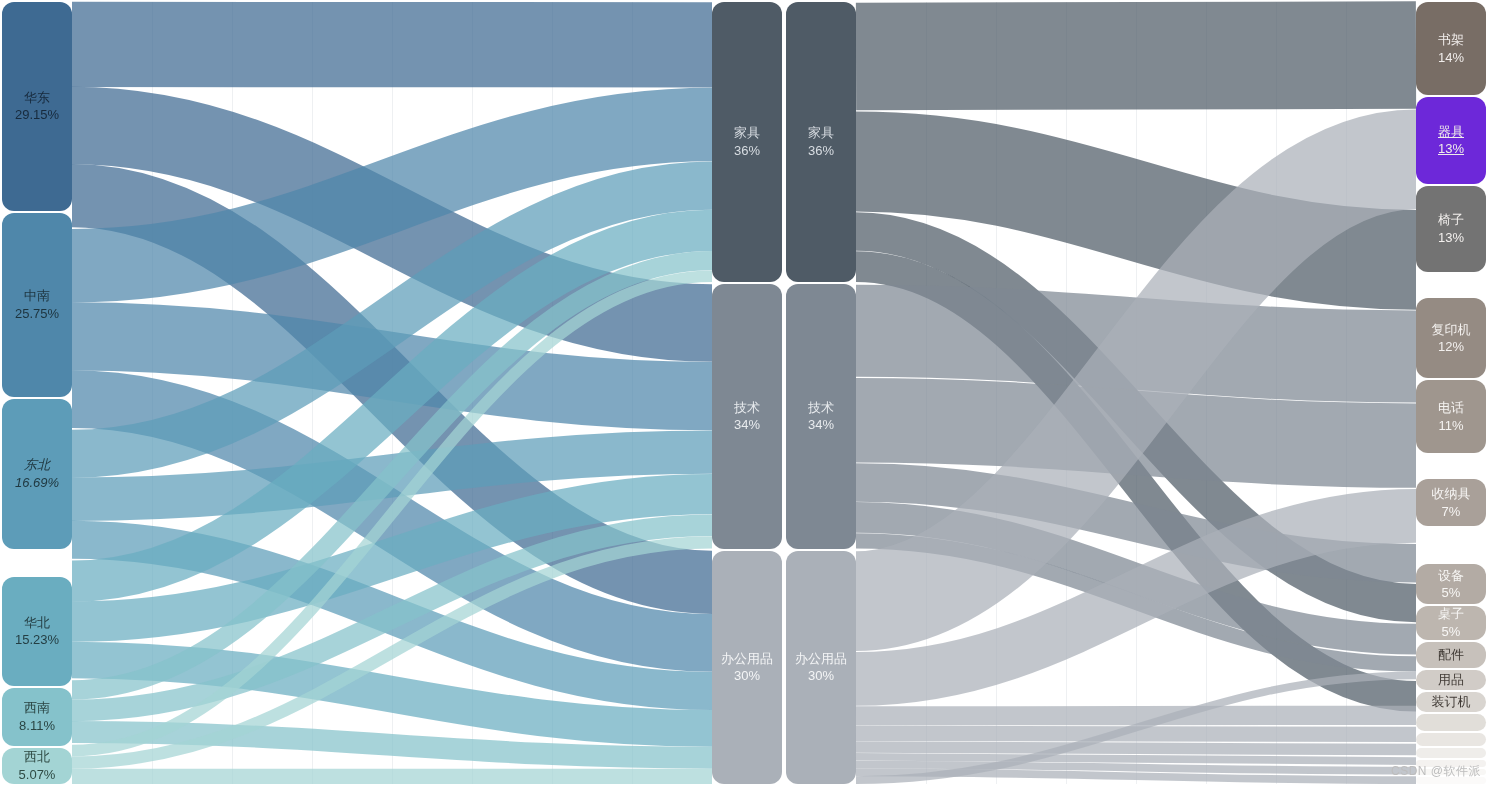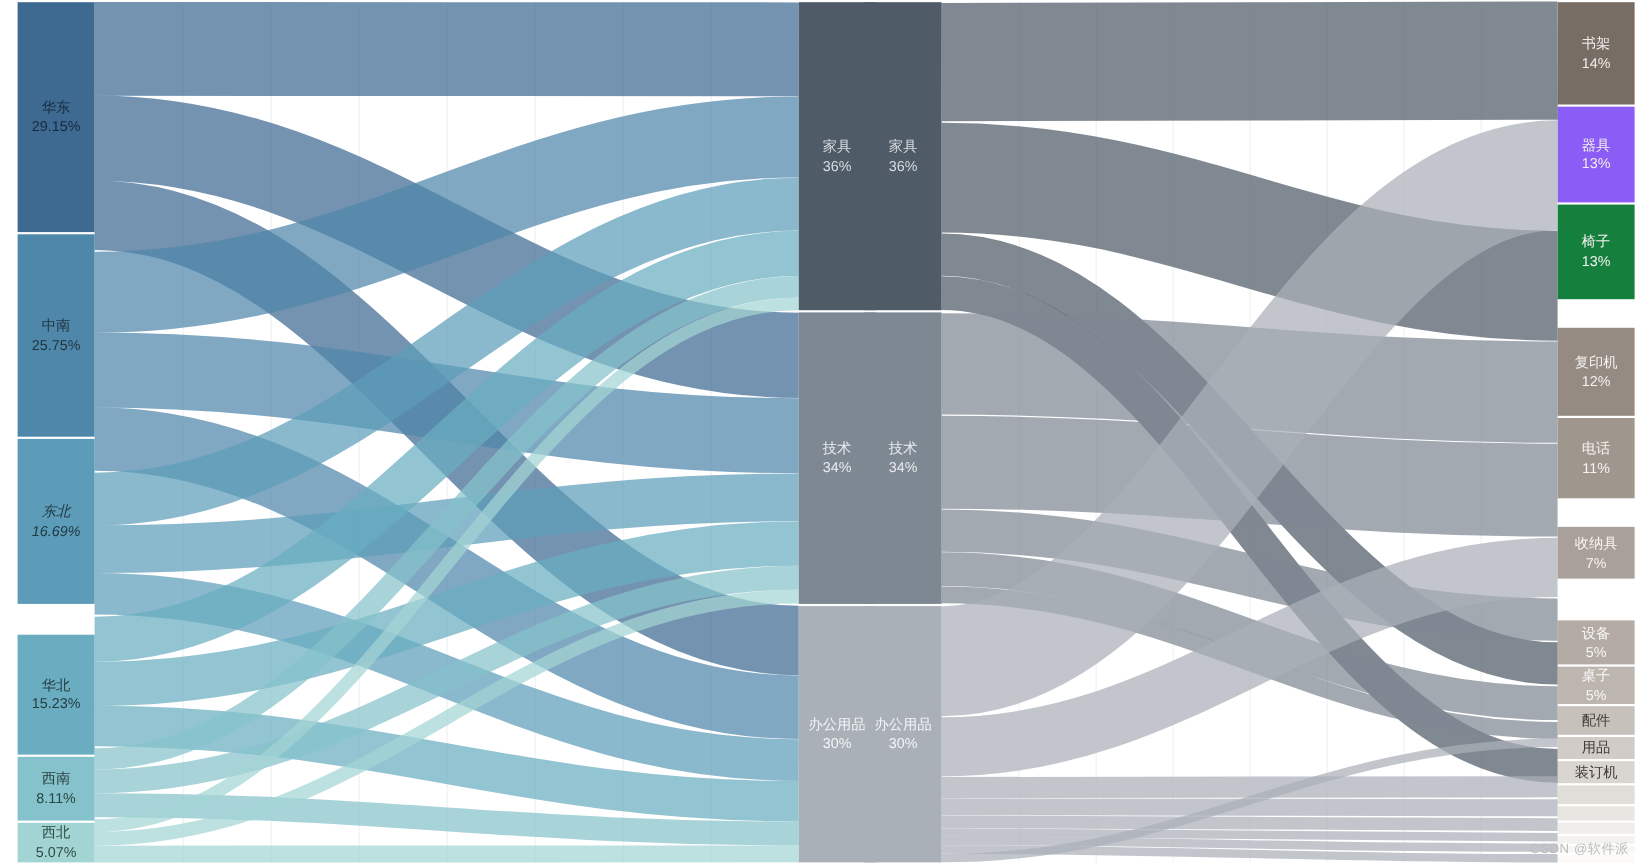--- a/index.html
+++ b/index.html
@@ -16,21 +16,21 @@
     top: 0;
     left: 0;
     width: 1491px;
     height: 786px;
   }
   .sankey {
     position: absolute;
     top: 2px;
     height: 782px;
   }
-  .sankey.left  { left: 16px;  width: 780px; }
+  .sankey.left  { left: 2px;  width: 780px; }
   .sankey.right { left: 786px; width: 700px; }
 
   .col {
     position: absolute;
     top: 0;
     bottom: 0;
     width: 70px;
     display: flex;
     flex-direction: column;
     gap: 2px;
@@ -40,41 +40,42 @@
 
   .node {
     width: 100%;
     display: flex;
     flex-direction: column;
     align-items: center;
     justify-content: center;
     box-sizing: border-box;
     text-align: center;
     line-height: 1.2;
+    border-radius: 12px;
   }
   .node .lbl { font-size: 13px; }
   .node .pct { font-size: 13px; margin-top: 2px; }
 
   
   .left .node.src0 { background:#3e6a92; color:#172a3d; }
   .left .node.src1 { background:#4f87aa; color:#1d343f; }
   .left .node.src2 { background:#5d9cb8; color:#203942; }
   .left .node.src3 { background:#6aadc0; color:#243e43;margin-top:26px; }
   .left .node.src4 { background:#85c2cb; color:#2a4543; }
   .left .node.src5 { background:#a3d4d4; color:#2f4b44; }
   .left .node.dst0 { background:#4f5b66; color:#d8dde2; }
   .left .node.dst1 { background:#7e8893; color:#e8ebee; }
   .left .node.dst2 { background:#aab0b8; color:#f4f5f6; }
 
   .right .node.src0 { background:#4f5b66; color:#d8dde2; }
   .right .node.src1 { background:#7e8893; color:#e8ebee; }
   .right .node.src2 { background:#aab0b8; color:#f4f5f6; }
   .right .node.dst0 { background:#786d65; color:#f0ecea; }
-  .right .node.dst1 { background:#8b5cf6; color:#f0ecea; }
-  .right .node.dst2 { background:#15803d; color:#f3f0ee; }
+  .right .node.dst1 { background:#6d28d9; color:#f0ecea;text-decoration:underline; }
+  .right .node.dst2 { background:#737373; color:#f3f0ee; }
   .right .node.dst3 { background:#958b83; color:#f3f0ee;margin-top:24px; }
   .right .node.dst4 { background:#9f968e; color:#f5f3f1; }
   .right .node.dst5 { background:#a9a099; color:#f6f4f3; }
   .right .node.dst6 { background:#b3aba4; color:#f7f6f4; }
   .right .node.dst7 { background:#bdb6af; color:#f8f7f6; }
   .right .node.dst8 { background:#c7c1bb; color:#403a35; }
   .right .node.dst9 { background:#d1ccc7; color:#403a35; }
   .right .node.dst10{ background:#d9d5d0; color:#403a35; }
   .right .node.dst11{ background:#e1ded9; color:#403a35; }
   .right .node.dst12{ background:#e9e6e2; color:#403a35; }

